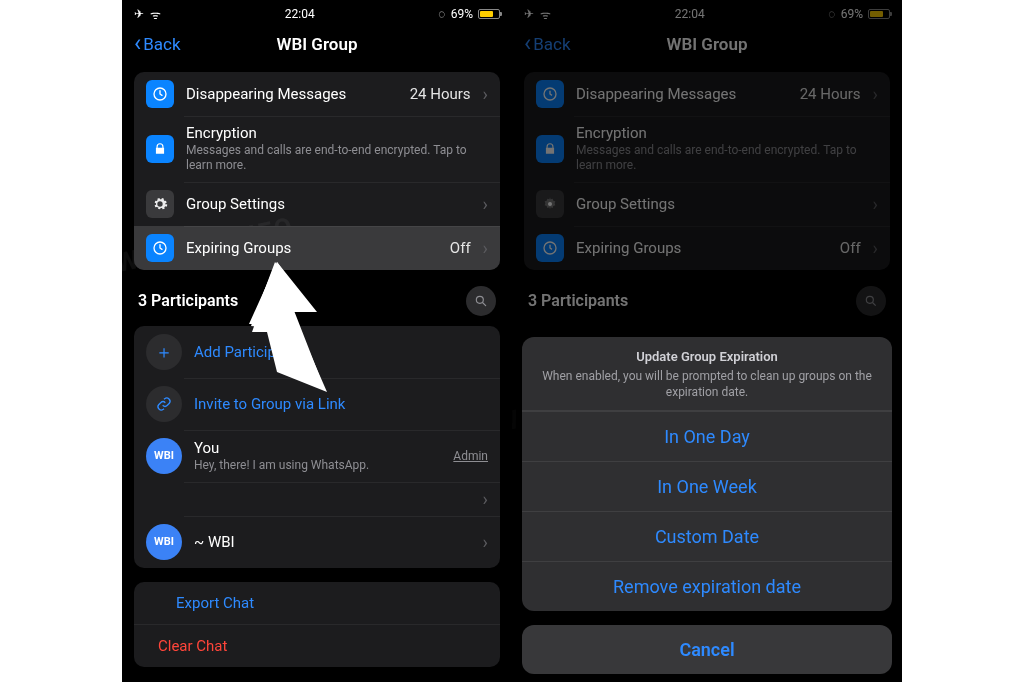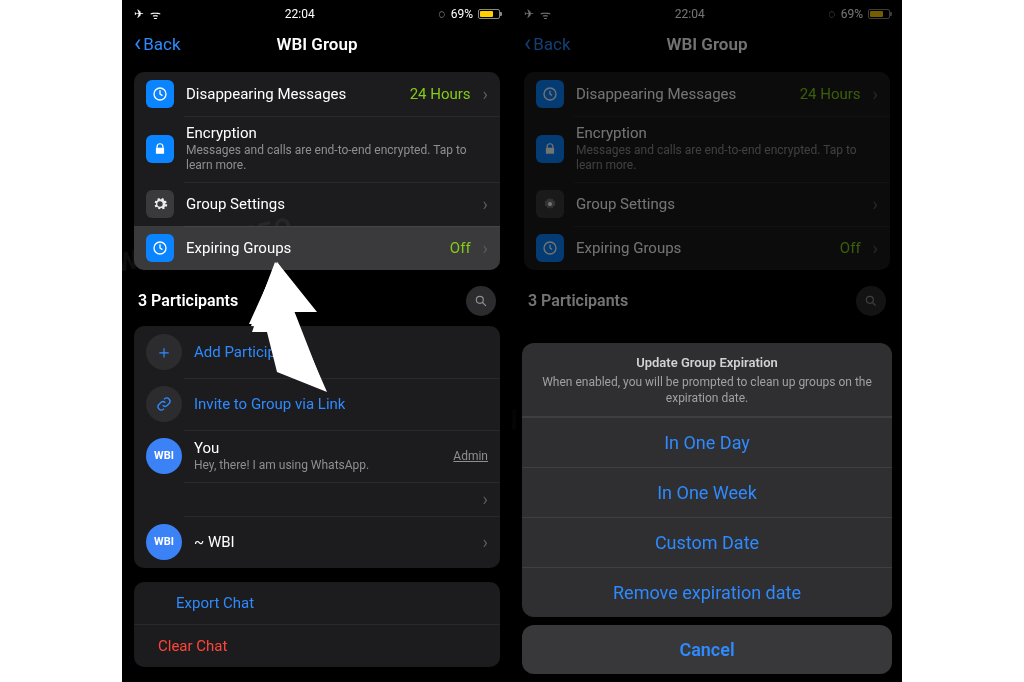--- a/index.html
+++ b/index.html
@@ -116,21 +116,21 @@
     content: "";
     position: absolute;
     top: 0; left: 50px; right: 0;
     height: 1px;
     background: rgba(255,255,255,0.06);
   }
   .row.highlight { background: #3a3a3c; }
   .row-body { flex: 1; min-width: 0; }
   .row-title { color: #fff; font-size: 15px; line-height: 1.25; }
   .row-sub   { color: #8e8e93; font-size: 12px; line-height: 1.3; }
-  .row-value { color: #84cc16; font-size: 15px; }
+  .row-value { color: #e5e5e5; font-size: 15px; }
   .chev { color: #5a5a5e; font-size: 18px; line-height: 1; }
 
   .icon-sq {
     width: 28px; height: 28px;
     border-radius: 6px;
     display: flex;
     align-items: center;
     justify-content: center;
     font-size: 16px;
     color: #fff;
@@ -211,21 +211,21 @@
   .sheet-desc  { color: #a0a0a5; font-size: 12px; line-height: 1.35; }
   .sheet-opt {
     text-align: center;
     padding: 14px 0;
     color: #2e8aff;
     font-size: 18px;
     border-top: 1px solid rgba(255,255,255,0.08);
   }
   .sheet-opt:first-of-type { border-top: none; }
   .sheet-cancel {
-    margin-top: 8px;
+    margin-top: 14px;
     background: rgba(60,60,62,0.94);
     border-radius: 12px;
     text-align: center;
     padding: 14px 14px;
     color: #2e8aff;
     font-size: 18px;
     font-weight: 600;
   }
 
   

